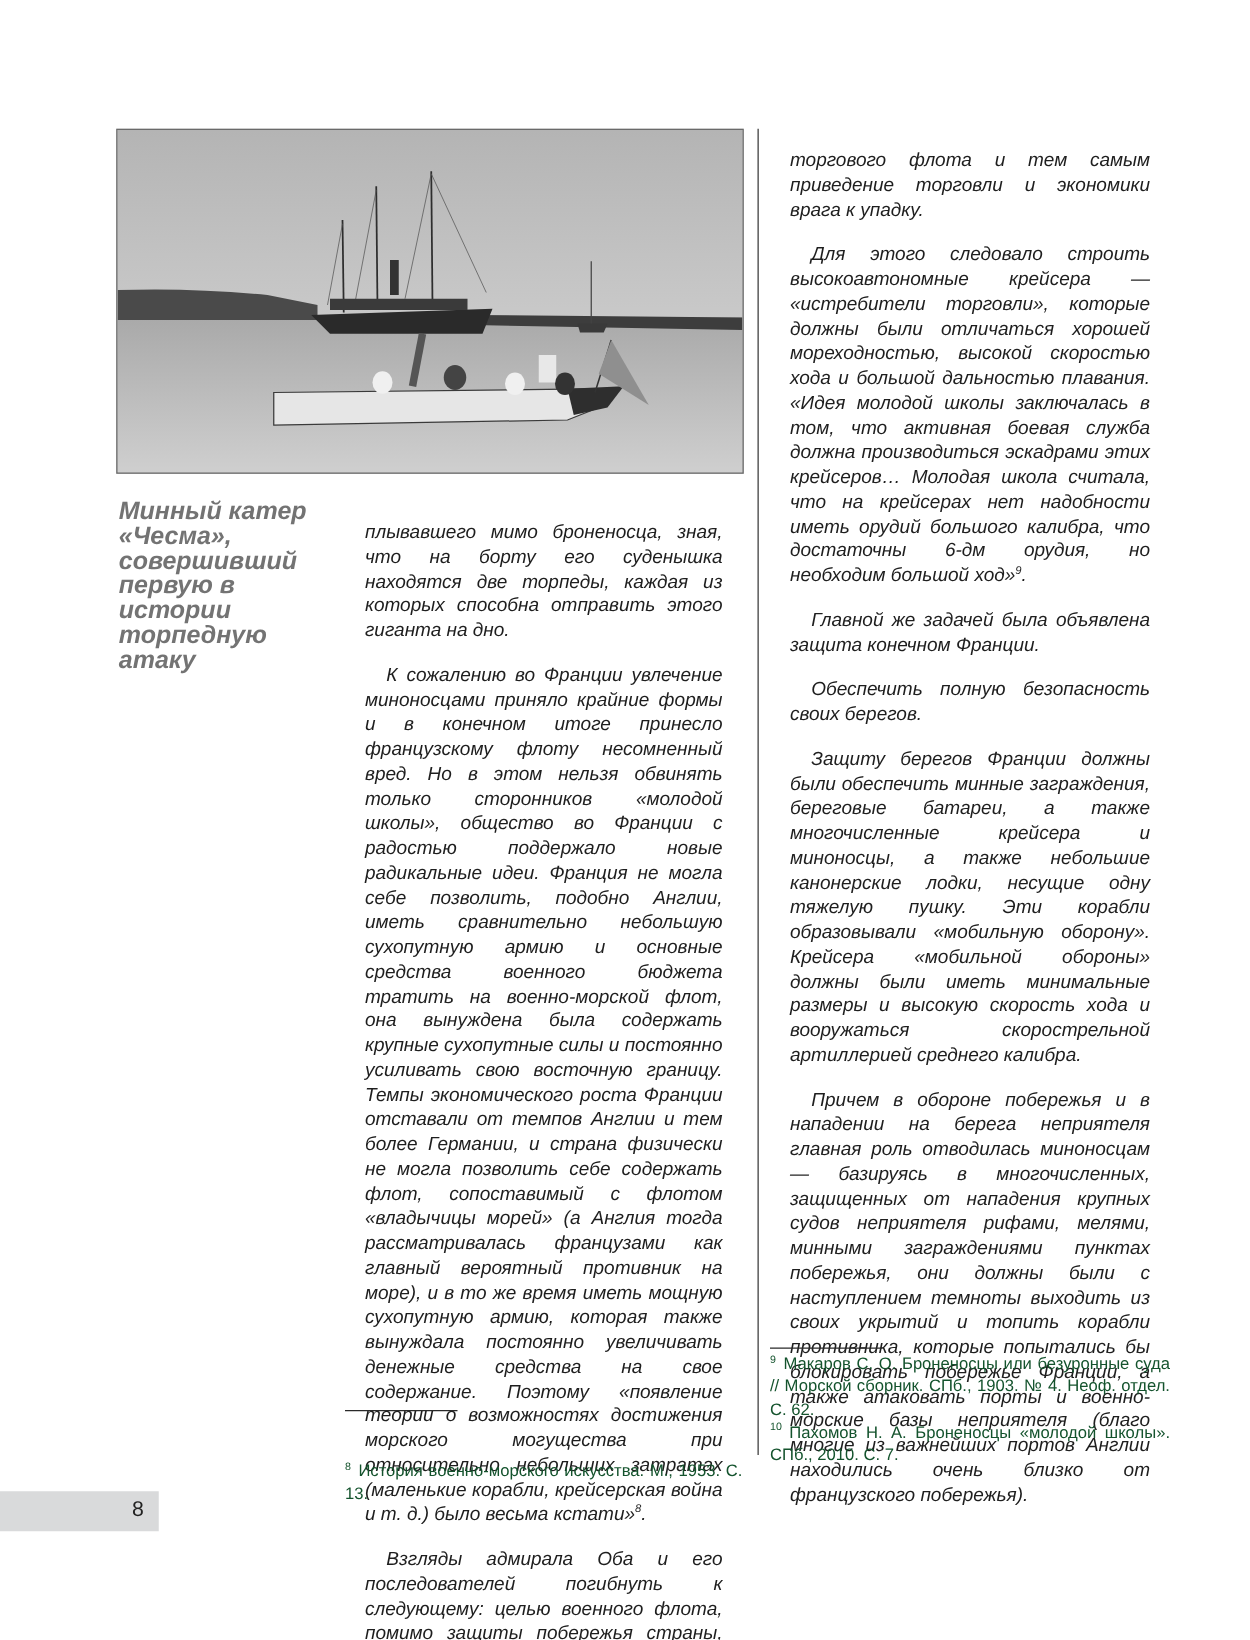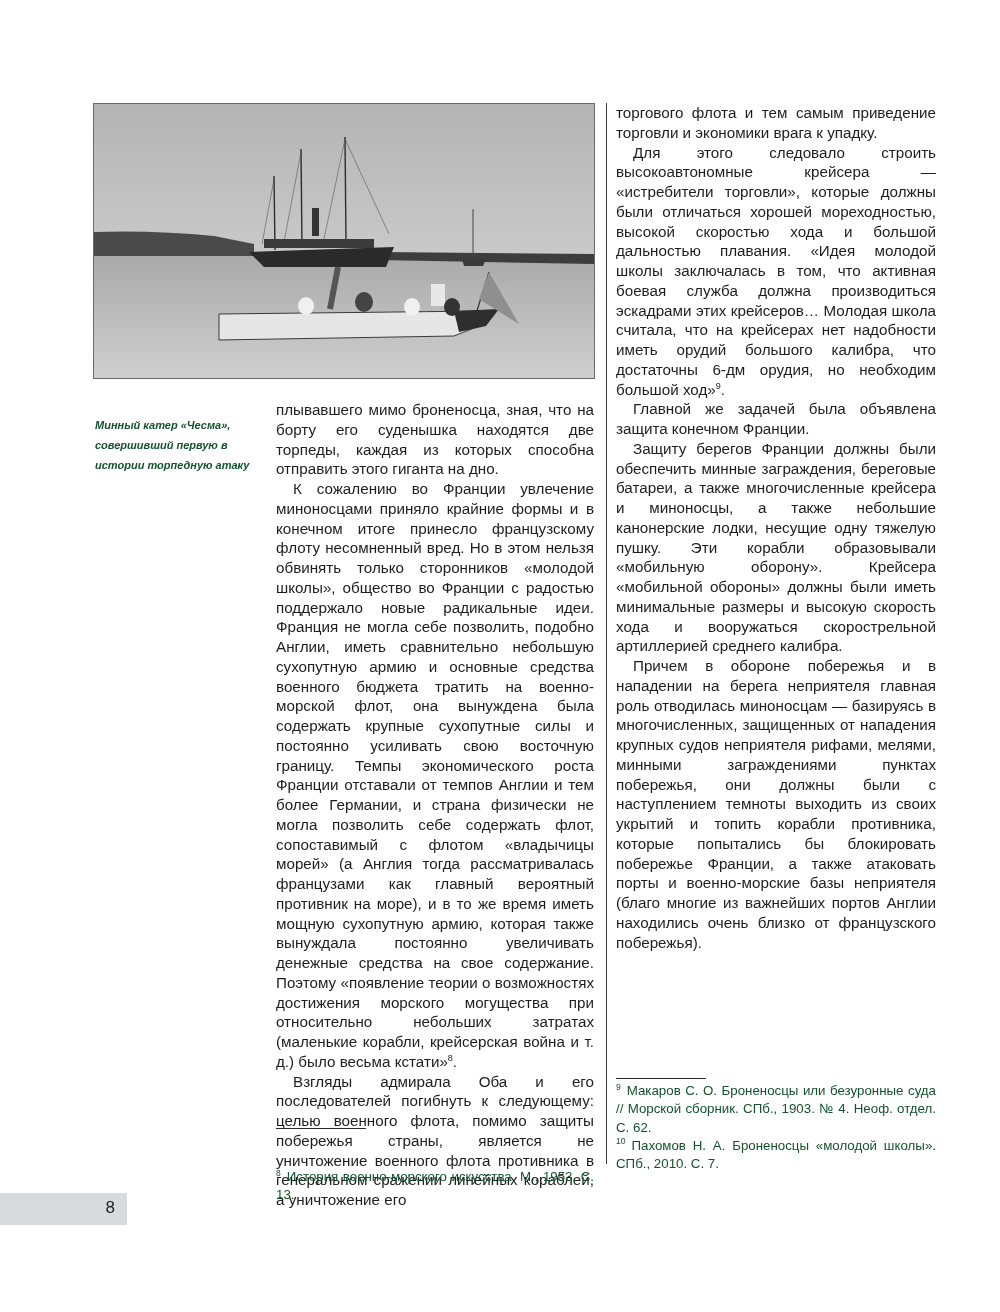--- a/index.html
+++ b/index.html
@@ -6,25 +6,25 @@
   body {
     width:1000px; height:1312px; background:#ffffff; position:relative; overflow:hidden;
     font-family:"Liberation Sans", sans-serif; color:#1e1e1e;
   }
   .photo {
     position:absolute; left:93px; top:103px; width:500px; height:274px;
     border:1px solid #6a6a6a; overflow:hidden; background:#bdbdbd;
   }
   .photo svg { display:block; width:100%; height:100%; }
   .caption {
-    position:absolute; left:95px; top:416px; width:170px;
-    font-weight:bold; font-style:italic; font-size:11px; line-height:19.8px; color:#14532d;
+    position:absolute; left:95px; top:400px; width:170px;
+    font-weight:bold; font-style:italic; font-size:20px; line-height:19.8px; color:#737373;
   }
   .col { position:absolute; font-size:15.2px; line-height:19.75px; text-align:justify; }
-  .col p { margin:0; text-indent:17px; }
+  .col p { margin:16px; text-indent:17px;font-style:italic; }
   .col p.noindent { text-indent:0; }
   #col-mid { left:276px; top:400px; width:318px; }
   #col-right { left:616px; top:103px; width:320px; }
   .divider { position:absolute; left:606px; top:103px; width:1px; height:1061px; background:#3a3a3a; }
   sup { font-size:9px; vertical-align:super; line-height:0; }
   .fn-rule { position:absolute; height:1px; width:90px; background:#2a2a2a; }
   .footnotes { position:absolute; font-size:13.3px; line-height:18.3px; text-align:justify; color:#14532d; }
   .footnotes .fn { margin:0; }
   .footnotes .num { font-size:8.5px; vertical-align:super; line-height:0; margin-right:6px; }
   #fn-mid-rule { left:276px; top:1128px; }
@@ -100,20 +100,21 @@
 <div class="footnotes" id="fn-mid">
   <p class="fn"><span class="num">8</span><span>История военно-морского искусства. М., 1953. С. 13.</span></p>
 </div>
 
 <div class="divider"></div>
 
 <div class="col" id="col-right">
   <p class="noindent"><span>торгового флота и тем самым приведение торговли и экономики врага к упадку.</span></p>
   <p><span>Для этого следовало строить высокоавтономные крейсера — «истребители торговли», которые должны были отличаться хорошей мореходностью, высокой скоростью хода и большой дальностью плавания. «Идея молодой школы заключалась в том, что активная боевая служба должна производиться эскадрами этих крейсеров… Молодая школа считала, что на крейсерах нет надобности иметь орудий большого калибра, что достаточны 6-дм орудия, но необходим большой ход»</span><sup>9</sup><span>.</span></p>
   <p><span>Главной же задачей была объявлена защита конечном Франции.</span></p>
+  <p><span>Обеспечить полную безопасность своих берегов.</span></p>
   <p><span>Защиту берегов Франции должны были обеспечить минные заграждения, береговые батареи, а также многочисленные крейсера и миноносцы, а также небольшие канонерские лодки, несущие одну тяжелую пушку. Эти корабли образовывали «мобильную оборону». Крейсера «мобильной обороны» должны были иметь минимальные размеры и высокую скорость хода и вооружаться скорострельной артиллерией среднего калибра.</span></p>
   <p><span>Причем в обороне побережья и в нападении на берега неприятеля главная роль отводилась миноносцам — базируясь в многочисленных, защищенных от нападения крупных судов неприятеля рифами, мелями, минными заграждениями пунктах побережья, они должны были с наступлением темноты выходить из своих укрытий и топить корабли противника, которые попытались бы блокировать побережье Франции, а также атаковать порты и военно-морские базы неприятеля (благо многие из важнейших портов Англии находились очень близко от французского побережья).</span></p>
 </div>
 
 <div class="fn-rule" id="fn-right-rule"></div>
 <div class="footnotes" id="fn-right">
   <p class="fn"><span class="num">9</span><span>Макаров С. О. Броненосцы или безуронные суда // Морской сборник. СПб., 1903. № 4. Неоф. отдел. С. 62.</span></p>
   <p class="fn"><span class="num">10</span><span>Пахомов Н. А. Броненосцы «молодой школы». СПб., 2010. С. 7.</span></p>
 </div>
 

